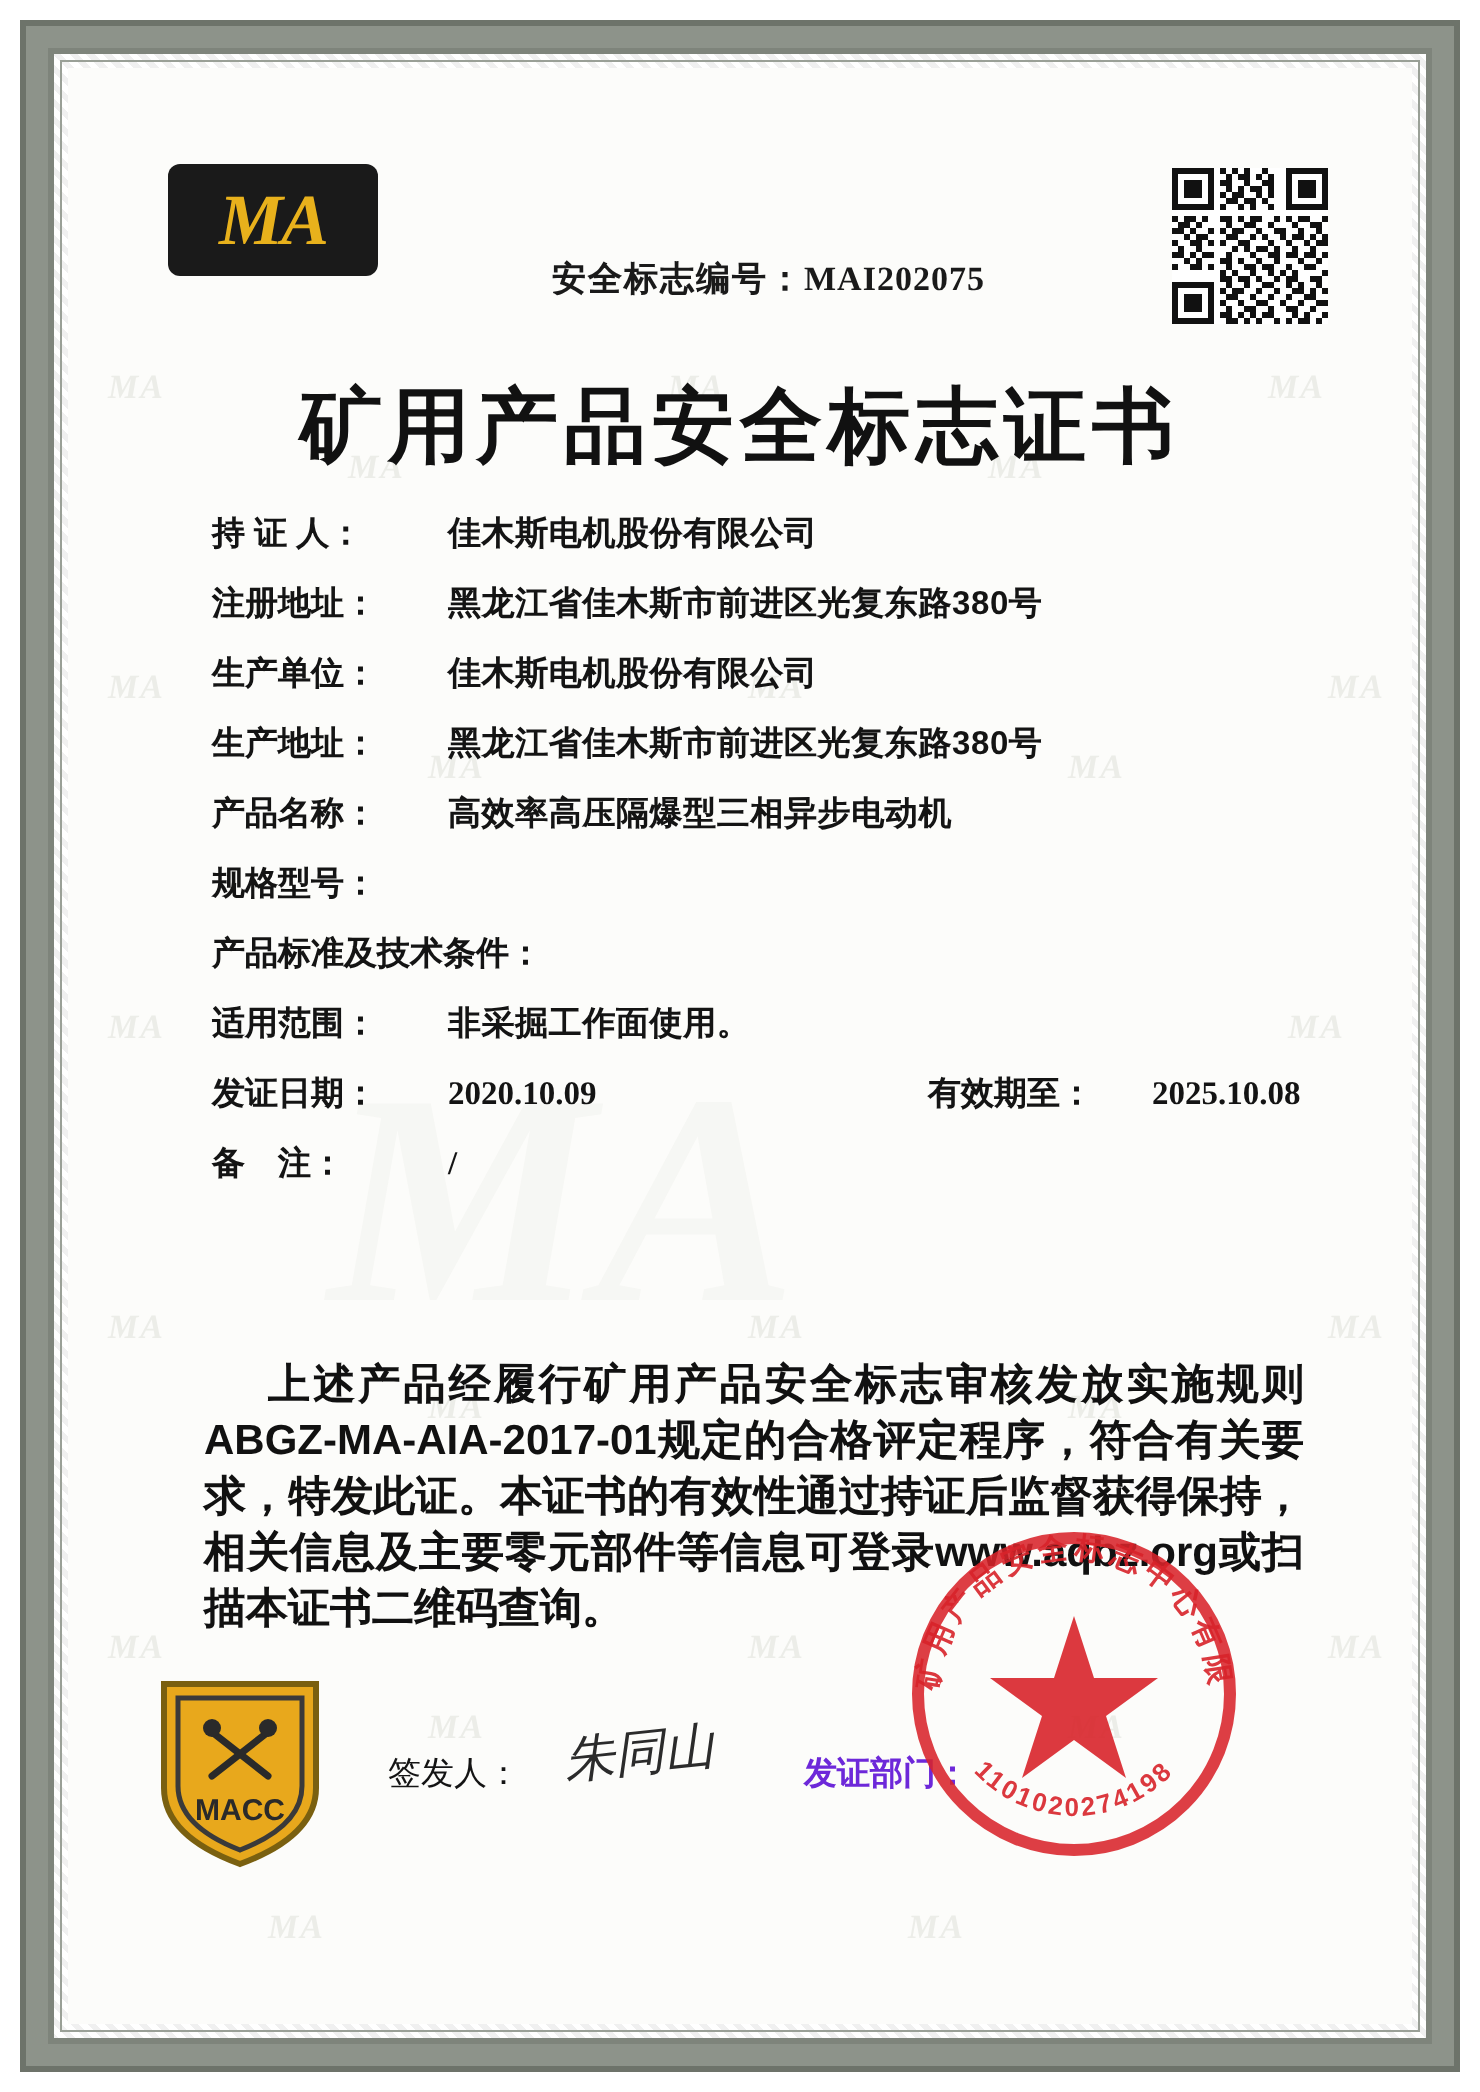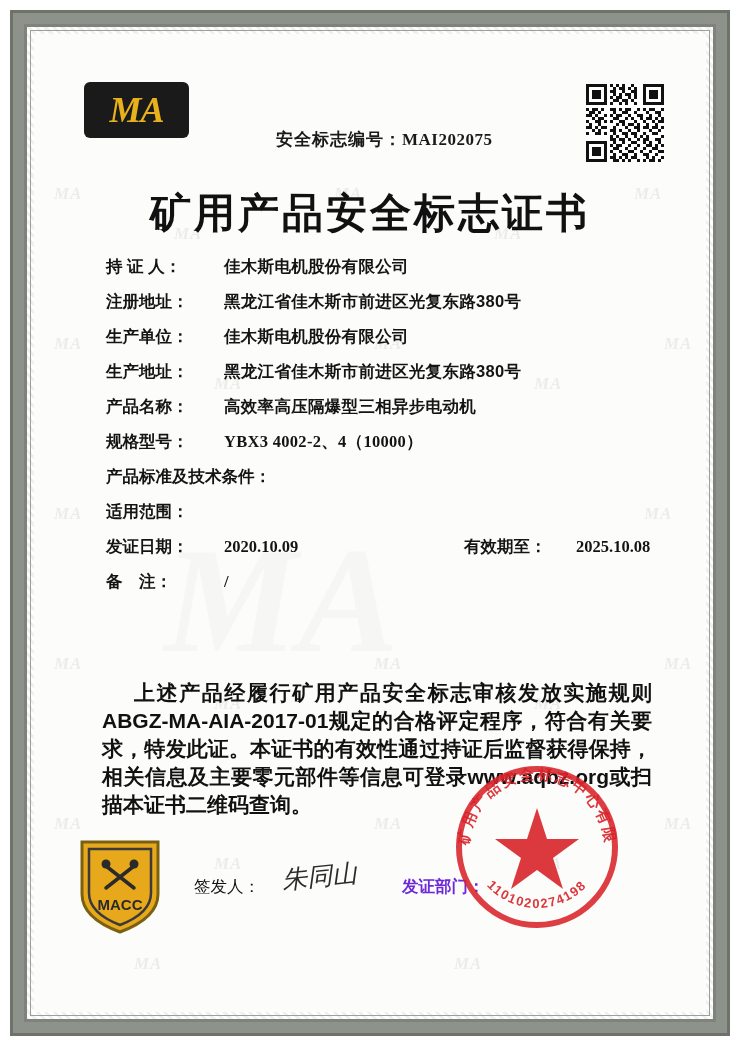--- a/index.html
+++ b/index.html
@@ -511,29 +511,29 @@
         <div class="value">黑龙江省佳木斯市前进区光复东路380号</div>
       </div>
 
       <div class="row">
         <div class="label">产品名称：</div>
         <div class="value">高效率高压隔爆型三相异步电动机</div>
       </div>
 
       <div class="row">
         <div class="label">规格型号：</div>
-        <div class="value mono">YBX3 4002-2、4（10000）</div>
       </div>
 
       <div class="row">
         <div class="label wide">产品标准及技术条件：</div>
       </div>
 
       <div class="row">
         <div class="label">适用范围：</div>
+        <div class="value">非采掘工作面使用。</div>
       </div>
 
       <div class="row split">
         <div class="label">发证日期：</div>
         <div class="value-left">2020.10.09</div>
         <div class="label2">有效期至：</div>
         <div class="value-right">2025.10.08</div>
       </div>
 
       <div class="row">

